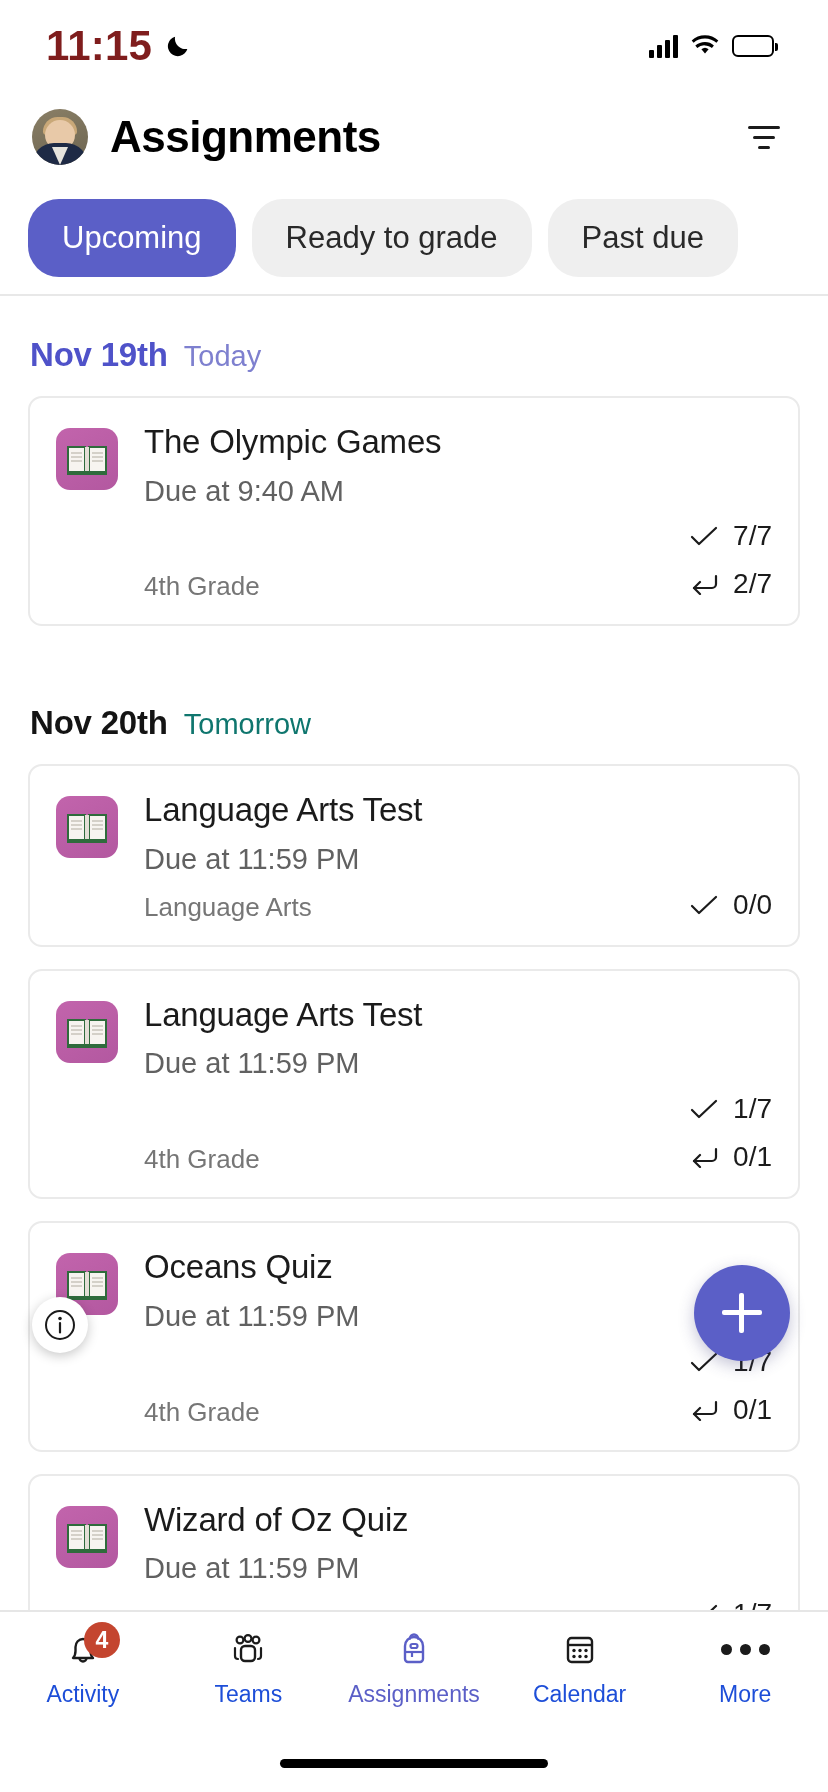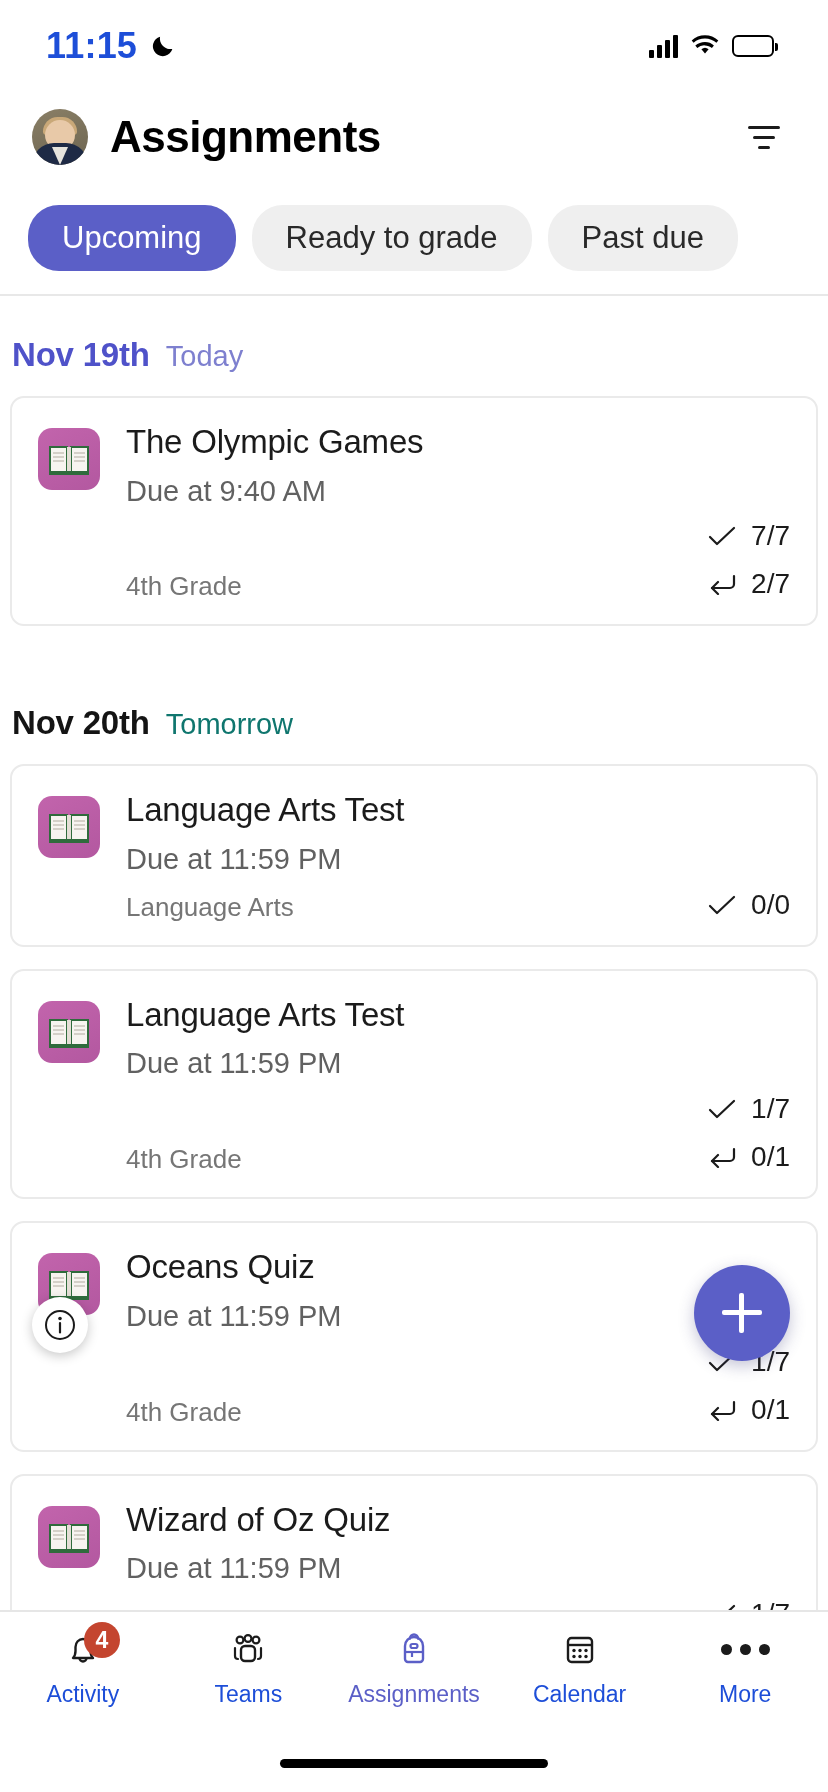--- a/index.html
+++ b/index.html
@@ -12,21 +12,21 @@
   }
   .phone { position:relative; width:828px; height:1792px; background:#fff; display:flex; flex-direction:column; }
 
   
   .statusbar {
     height:92px; flex:0 0 92px;
     display:flex; align-items:center; justify-content:space-between;
     padding:0 54px 0 46px;
   }
   .sb-left { display:flex; align-items:center; gap:12px; }
-  .sb-time { font-size:36px; font-weight:600; color:#1d4ed8; letter-spacing:0.2px; }
+  .sb-time { font-size:42px; font-weight:600; color:#7f1d1d; letter-spacing:0.2px; }
   .sb-moon { width:28px; height:28px; display:block; }
   .sb-right { display:flex; align-items:center; gap:12px; }
   .sig { display:flex; align-items:flex-end; gap:3px; height:24px; }
   .sig i { display:block; width:5px; background:#000; border-radius:1px; }
   .sig i:nth-child(1){ height:8px; }
   .sig i:nth-child(2){ height:13px; }
   .sig i:nth-child(3){ height:18px; }
   .sig i:nth-child(4){ height:23px; }
   .batt { position:relative; width:42px; height:22px; border:2.5px solid #000; border-radius:6px; padding:2px; }
   .batt::after{ content:""; position:absolute; right:-6px; top:6px; width:3px; height:8px; background:#000; border-radius:0 2px 2px 0;}
@@ -75,29 +75,29 @@
   .filter-btn i:nth-child(1){ width:32px; }
   .filter-btn i:nth-child(2){ width:22px; }
   .filter-btn i:nth-child(3){ width:12px; }
 
   
   .chips {
     flex:0 0 112px; display:flex; align-items:center; gap:16px;
     padding:0 28px; overflow:hidden;
   }
   .chip {
-    height:66px; border-radius:31px; display:flex; align-items:center;
+    height:78px; border-radius:31px; display:flex; align-items:center;
     justify-content:center; padding:0 34px; font-size:31px;
     color:#292929; background:#efefef; white-space:nowrap; cursor:pointer;
   }
   .chip.active { background:#5b5fc7; color:#fff; }
   .rule { flex:0 0 2px; height:2px; background:#e8e8e8; width:100%; }
 
   
-  .scroll { flex:1 1 auto; overflow:hidden; position:relative; padding:0 10px; }
+  .scroll { flex:1 1 auto; overflow:hidden; position:relative; padding:0 28px; }
   .date-head {
     display:flex; align-items:baseline; gap:16px;
     padding:40px 0 22px 2px;
   }
   .date-head .d { font-size:33px; font-weight:700; letter-spacing:-0.2px; }
   .date-head .rel { font-size:29px; font-weight:400; }
   .date-head.today .d { color:#4f52c9; }
   .date-head.today .rel { color:#7e80cf; }
   .date-head.tomorrow .d { color:#141414; }
   .date-head.tomorrow .rel { color:#0f766e; }

